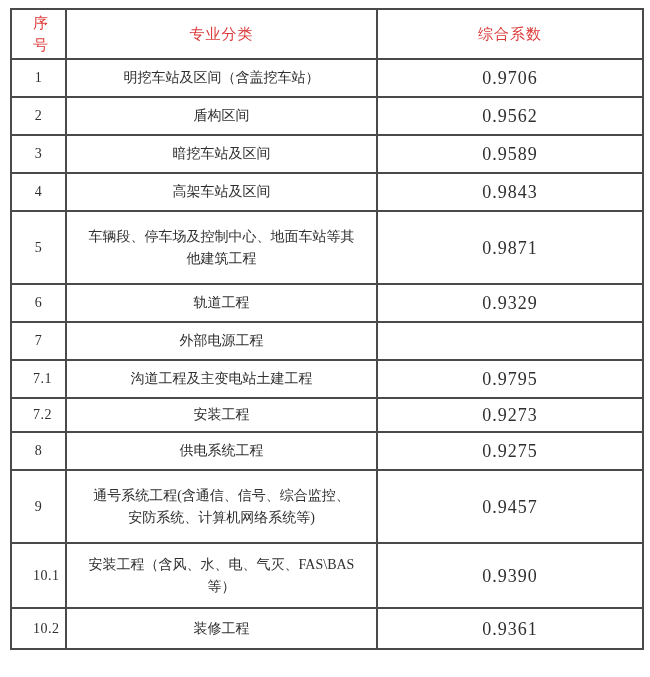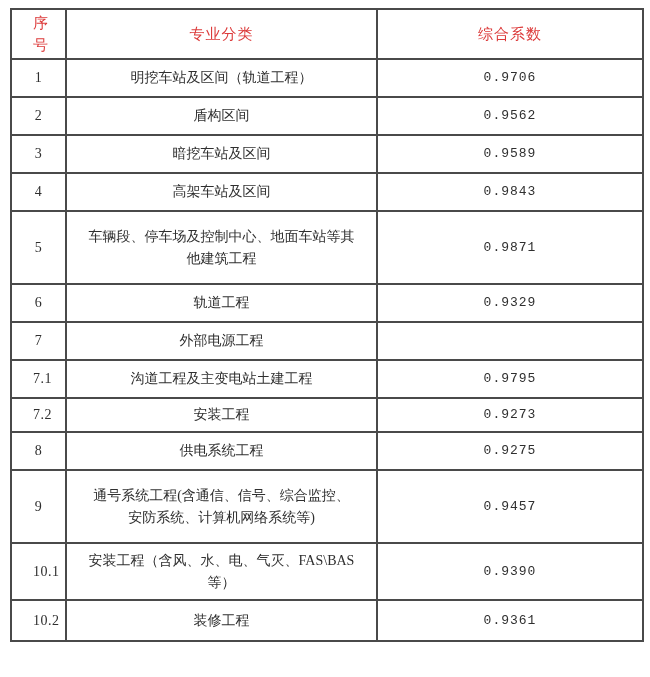--- a/index.html
+++ b/index.html
@@ -44,23 +44,22 @@
     letter-spacing: 1px;
   }
   td[data-name="serial-cell"] {
     font-size: 14px;
     letter-spacing: 0.5px;
   }
   td[data-name="category-cell"] {
     font-size: 14px;
   }
   td[data-name="coefficient-cell"] {
-    font-size: 13px;
+    font-size: 18px;
     letter-spacing: 1px;
-    font-family: Liberation Mono, monospace;
   }
 </style>
 </head>
 <body>
 
 <div class="table-wrap" data-name="coefficient-table-container">
   <table class="coef-table" data-name="coefficient-table">
     <colgroup>
       <col style="width:55px">
       <col style="width:311px">
@@ -69,21 +68,21 @@
     <thead data-name="table-header">
       <tr data-name="header-row">
         <th data-name="header-serial">序号</th>
         <th data-name="header-category">专业分类</th>
         <th data-name="header-coefficient">综合系数</th>
       </tr>
     </thead>
     <tbody data-name="table-body">
         <tr data-name="table-row" style="height: 38px;">
           <td data-name="serial-cell">1</td>
-          <td data-name="category-cell">明挖车站及区间（轨道工程）</td>
+          <td data-name="category-cell">明挖车站及区间（含盖挖车站）</td>
           <td data-name="coefficient-cell">0.9706</td>
         </tr>
         <tr data-name="table-row" style="height: 38px;">
           <td data-name="serial-cell">2</td>
           <td data-name="category-cell">盾构区间</td>
           <td data-name="coefficient-cell">0.9562</td>
         </tr>
         <tr data-name="table-row" style="height: 38px;">
           <td data-name="serial-cell">3</td>
           <td data-name="category-cell">暗挖车站及区间</td>
@@ -122,21 +121,21 @@
         <tr data-name="table-row" style="height: 38px;">
           <td data-name="serial-cell">8</td>
           <td data-name="category-cell">供电系统工程</td>
           <td data-name="coefficient-cell">0.9275</td>
         </tr>
         <tr data-name="table-row" style="height: 73px;">
           <td data-name="serial-cell">9</td>
           <td data-name="category-cell">通号系统工程(含通信、信号、综合监控、安防系统、计算机网络系统等)</td>
           <td data-name="coefficient-cell">0.9457</td>
         </tr>
-        <tr data-name="table-row" style="height: 57px;">
+        <tr data-name="table-row" style="height: 65px;">
           <td data-name="serial-cell">10.1</td>
           <td data-name="category-cell">安装工程（含风、水、电、气灭、FAS\BAS 等）</td>
           <td data-name="coefficient-cell">0.9390</td>
         </tr>
         <tr data-name="table-row" style="height: 41px;">
           <td data-name="serial-cell">10.2</td>
           <td data-name="category-cell">装修工程</td>
           <td data-name="coefficient-cell">0.9361</td>
         </tr>
       </tbody>

